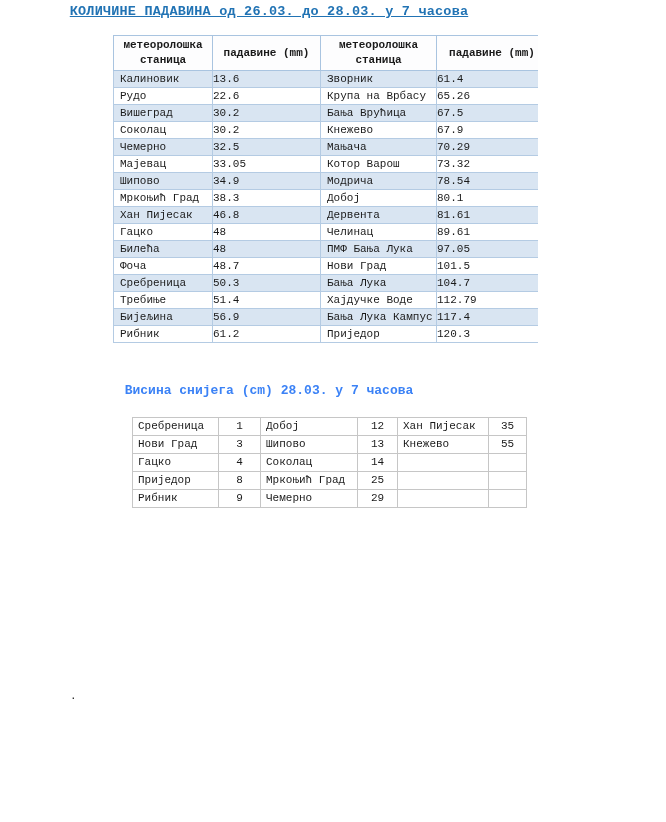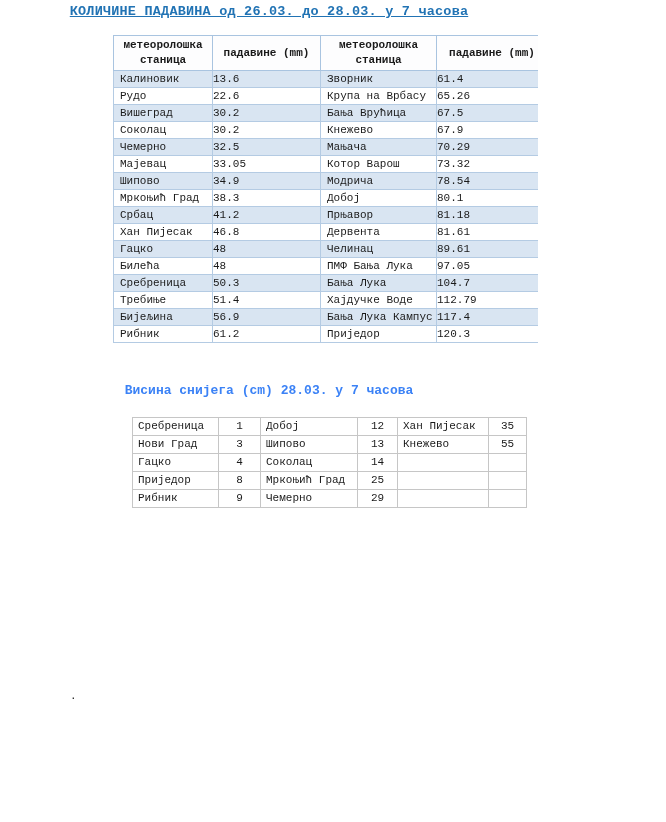--- a/index.html
+++ b/index.html
@@ -179,42 +179,42 @@
           <td class="name">Модрича</td>
           <td class="val">78.54</td>
         </tr>
         <tr>
           <td class="name">Мркоњић Град</td>
           <td class="val">38.3</td>
           <td class="name">Добој</td>
           <td class="val">80.1</td>
         </tr>
         <tr>
-          <td class="name">Србац</td>
-          <td class="val">41.2</td>
-          <td class="name">Прњавор</td>
-          <td class="val">81.18</td>
-        </tr>
-        <tr>
           <td class="name">Хан Пијесак</td>
           <td class="val">46.8</td>
           <td class="name">Дервента</td>
           <td class="val">81.61</td>
         </tr>
         <tr>
           <td class="name">Гацко</td>
           <td class="val">48</td>
           <td class="name">Челинац</td>
           <td class="val">89.61</td>
         </tr>
         <tr>
           <td class="name">Билећа</td>
           <td class="val">48</td>
           <td class="name">ПМФ Бања Лука</td>
           <td class="val">97.05</td>
+        </tr>
+        <tr>
+          <td class="name">Фоча</td>
+          <td class="val">48.7</td>
+          <td class="name">Нови Град</td>
+          <td class="val">101.5</td>
         </tr>
         <tr>
           <td class="name">Сребреница</td>
           <td class="val">50.3</td>
           <td class="name">Бања Лука</td>
           <td class="val">104.7</td>
         </tr>
         <tr>
           <td class="name">Требиње</td>
           <td class="val">51.4</td>

